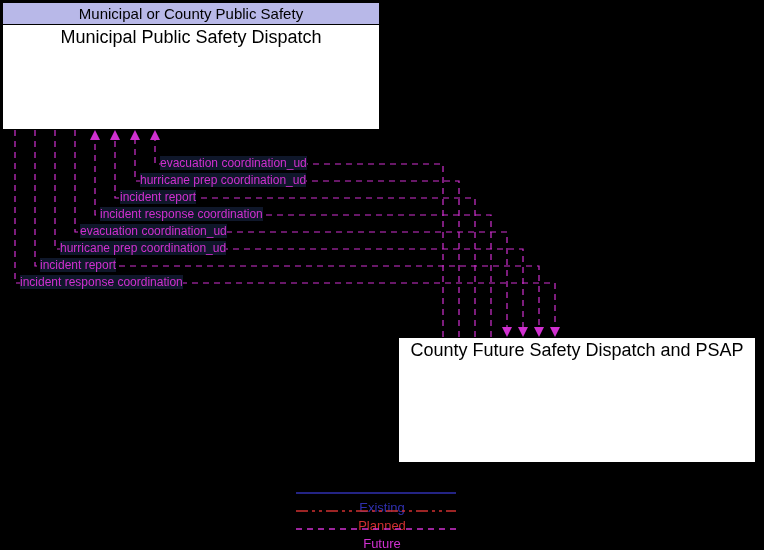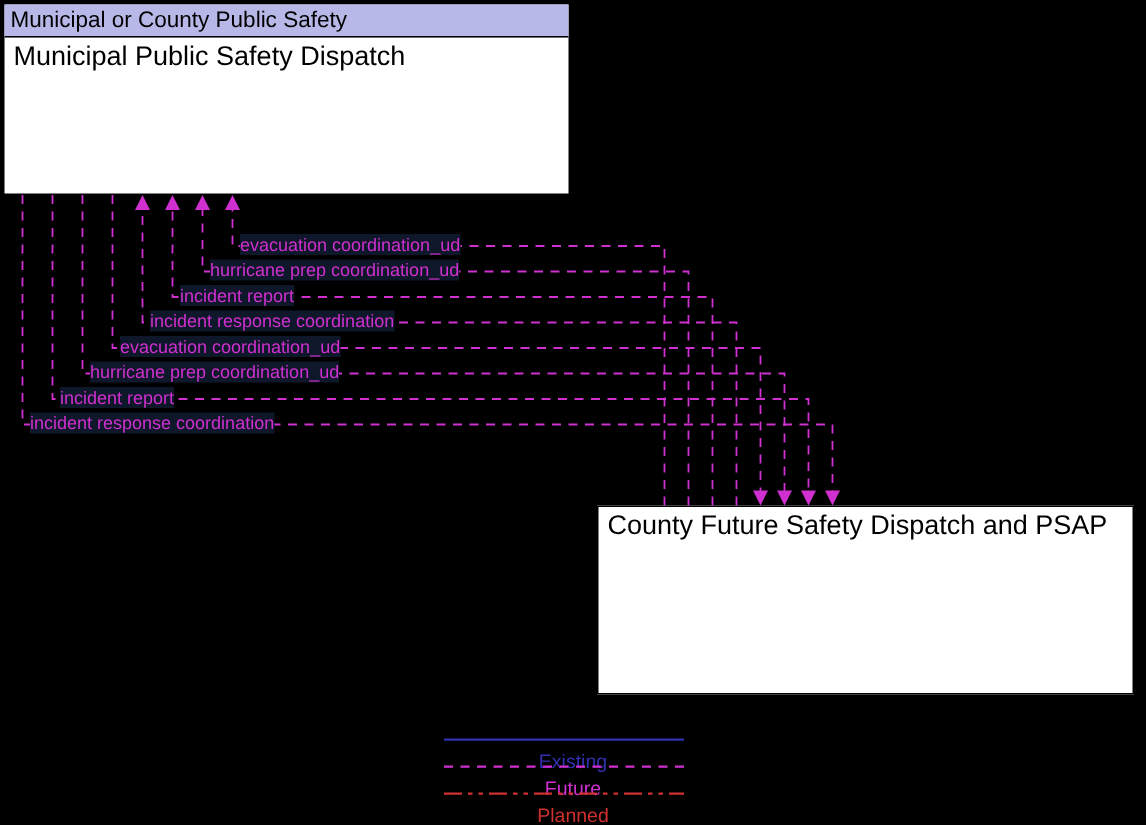--- a/index.html
+++ b/index.html
@@ -13,27 +13,27 @@
   }
   .box {
     position: absolute;
     background: #fff;
     border: 1px solid #000;
     box-sizing: border-box;
   }
   .box-header {
     background: #b8b8e8;
     border-bottom: 1px solid #000;
-    text-align: left;
+    text-align: center;
     font-size: 15px;
     padding: 2px 4px;
     color: #000;
   }
   .box-body {
-    text-align: left;
+    text-align: center;
     font-size: 18px;
     color: #000;
     padding: 2px 6px;
   }
   .flow-label {
     position: absolute;
     color: #d030d0;
     font-size: 12px;
     white-space: nowrap;
     background: #0f172a;
@@ -134,26 +134,26 @@
     <div class="legend-swatch">
       <svg>
           <line x1="0" y1="7" x2="160" y2="7" stroke="#3030b0" stroke-width="1.5"></line>
         </svg>
     </div>
     <span class="legend-label lg-existing">Existing</span>
   </div>
   <div class="legend-row">
     <div class="legend-swatch">
       <svg>
+          <line x1="0" y1="7" x2="160" y2="7" stroke="#d03030" stroke-width="1.5" stroke-dasharray="12 4 3 4 3 4"></line>
+        </svg>
+    </div>
+    <span class="legend-label lg-planned">Planned</span>
+  </div>
+  <div class="legend-row">
+    <div class="legend-swatch">
+      <svg>
           <line x1="0" y1="7" x2="160" y2="7" stroke="#d030d0" stroke-width="1.5" stroke-dasharray="6 5"></line>
         </svg>
     </div>
     <span class="legend-label lg-future">Future</span>
   </div>
-  <div class="legend-row">
-    <div class="legend-swatch">
-      <svg>
-          <line x1="0" y1="7" x2="160" y2="7" stroke="#d03030" stroke-width="1.5" stroke-dasharray="12 4 3 4 3 4"></line>
-        </svg>
-    </div>
-    <span class="legend-label lg-planned">Planned</span>
-  </div>
 </div>
 
 </body></html>

